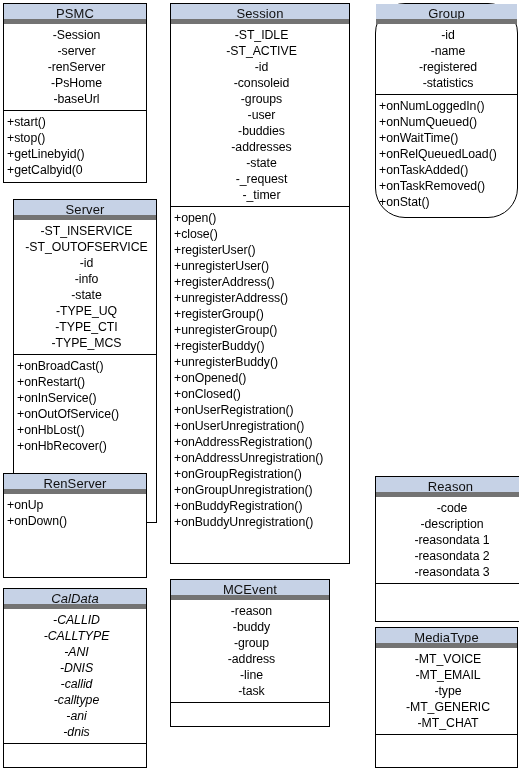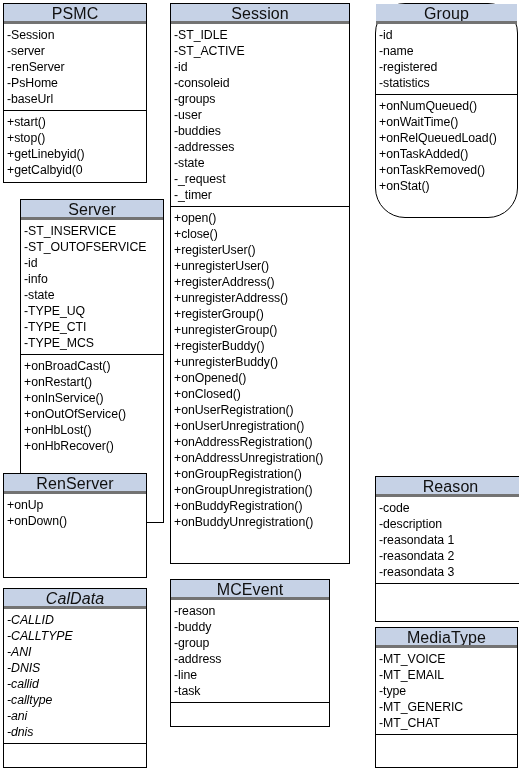--- a/index.html
+++ b/index.html
@@ -24,41 +24,42 @@
     position: absolute;
     box-sizing: border-box;
     border: 1px solid #000000;
     background: #ffffff;
     display: flex;
     flex-direction: column;
   }
   .uml-title {
     box-sizing: border-box;
     background: #c6d2e6;
-    border-bottom: 3px solid #737373;
+    border-bottom: 5px solid #737373;
     text-align: center;
-    font-size: 16px;
+    font-size: 13px;
     color: #101010;
     line-height: 18px;
     height: 20px;
     padding-top: 1px;
     letter-spacing: 0.1px;
     white-space: nowrap;
     overflow: hidden;
   }
   .uml-compartment {
     box-sizing: border-box;
     padding: 3px 0 3px 3px;
     font-size: 12.3px;
     color: #000000;
     line-height: 16px;
     overflow: hidden;
   }
   .uml-compartment.attrs {
     border-bottom: 1px solid #000000;
+    text-align: center;
   }
   .uml-compartment.ops {
     flex: 1 1 auto;
   }
   .uml-compartment.empty {
     min-height: 20px;
   }
   .uml-member {
     white-space: nowrap;
     overflow: hidden;
@@ -78,21 +79,21 @@
         <div class="uml-member">-PsHome</div>
         <div class="uml-member">-baseUrl</div>
       </div>
       <div class="uml-compartment ops">
         <div class="uml-member">+start()</div>
         <div class="uml-member">+stop()</div>
         <div class="uml-member">+getLinebyid()</div>
         <div class="uml-member">+getCalbyid(0</div>
       </div>
     </div>
-    <div class="uml-class" style="left: 20px; top: 199px; width: 144px; height: 324px;">
+    <div class="uml-class" style="left: 13px; top: 199px; width: 144px; height: 324px;">
       <div class="uml-title">Server</div>
       <div class="uml-compartment attrs">
         <div class="uml-member">-ST_INSERVICE</div>
         <div class="uml-member">-ST_OUTOFSERVICE</div>
         <div class="uml-member">-id</div>
         <div class="uml-member">-info</div>
         <div class="uml-member">-state</div>
         <div class="uml-member">-TYPE_UQ</div>
         <div class="uml-member">-TYPE_CTI</div>
         <div class="uml-member">-TYPE_MCS</div>
@@ -179,20 +180,21 @@
     </div>
     <div class="uml-class" style="left: 375px; top: 3px; width: 143px; height: 215px; border-radius: 30px;">
       <div class="uml-title">Group</div>
       <div class="uml-compartment attrs">
         <div class="uml-member">-id</div>
         <div class="uml-member">-name</div>
         <div class="uml-member">-registered</div>
         <div class="uml-member">-statistics</div>
       </div>
       <div class="uml-compartment ops">
+        <div class="uml-member">+onNumLoggedIn()</div>
         <div class="uml-member">+onNumQueued()</div>
         <div class="uml-member">+onWaitTime()</div>
         <div class="uml-member">+onRelQueuedLoad()</div>
         <div class="uml-member">+onTaskAdded()</div>
         <div class="uml-member">+onTaskRemoved()</div>
         <div class="uml-member">+onStat()</div>
       </div>
     </div>
     <div class="uml-class" style="left: 375px; top: 468px; width: 151px; height: 146px; margin-top: 8px;">
       <div class="uml-title">Reason</div>

